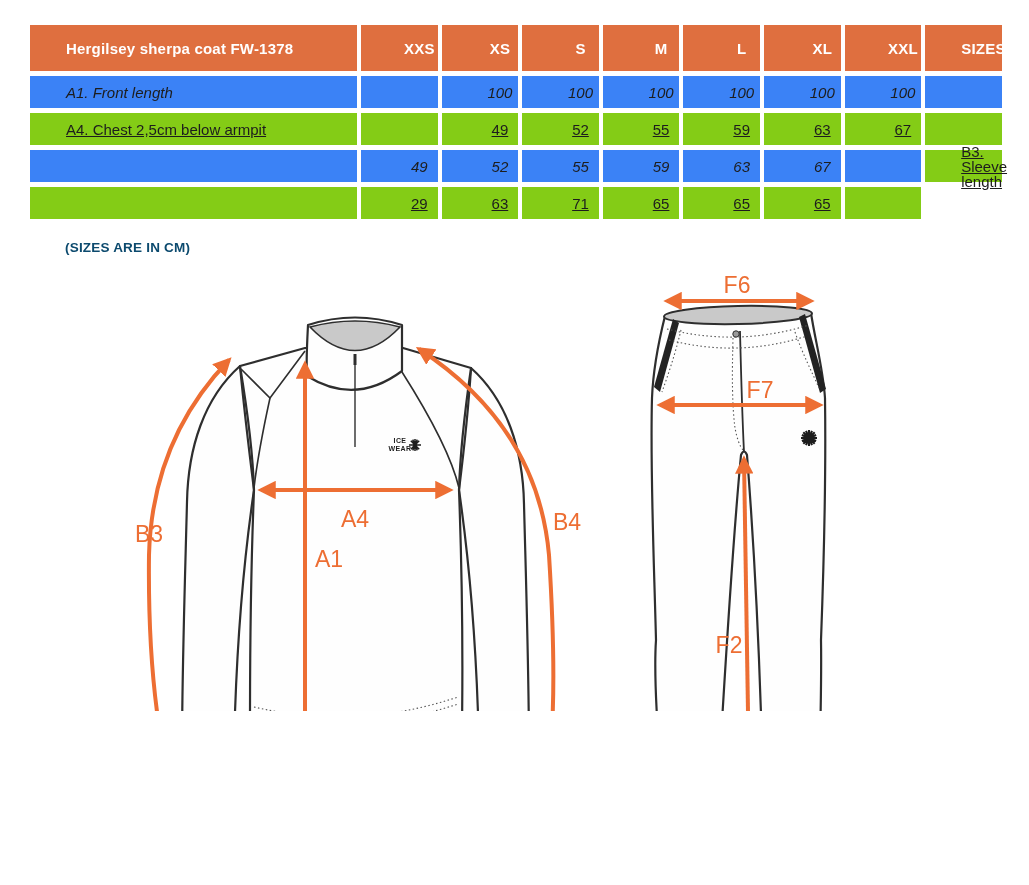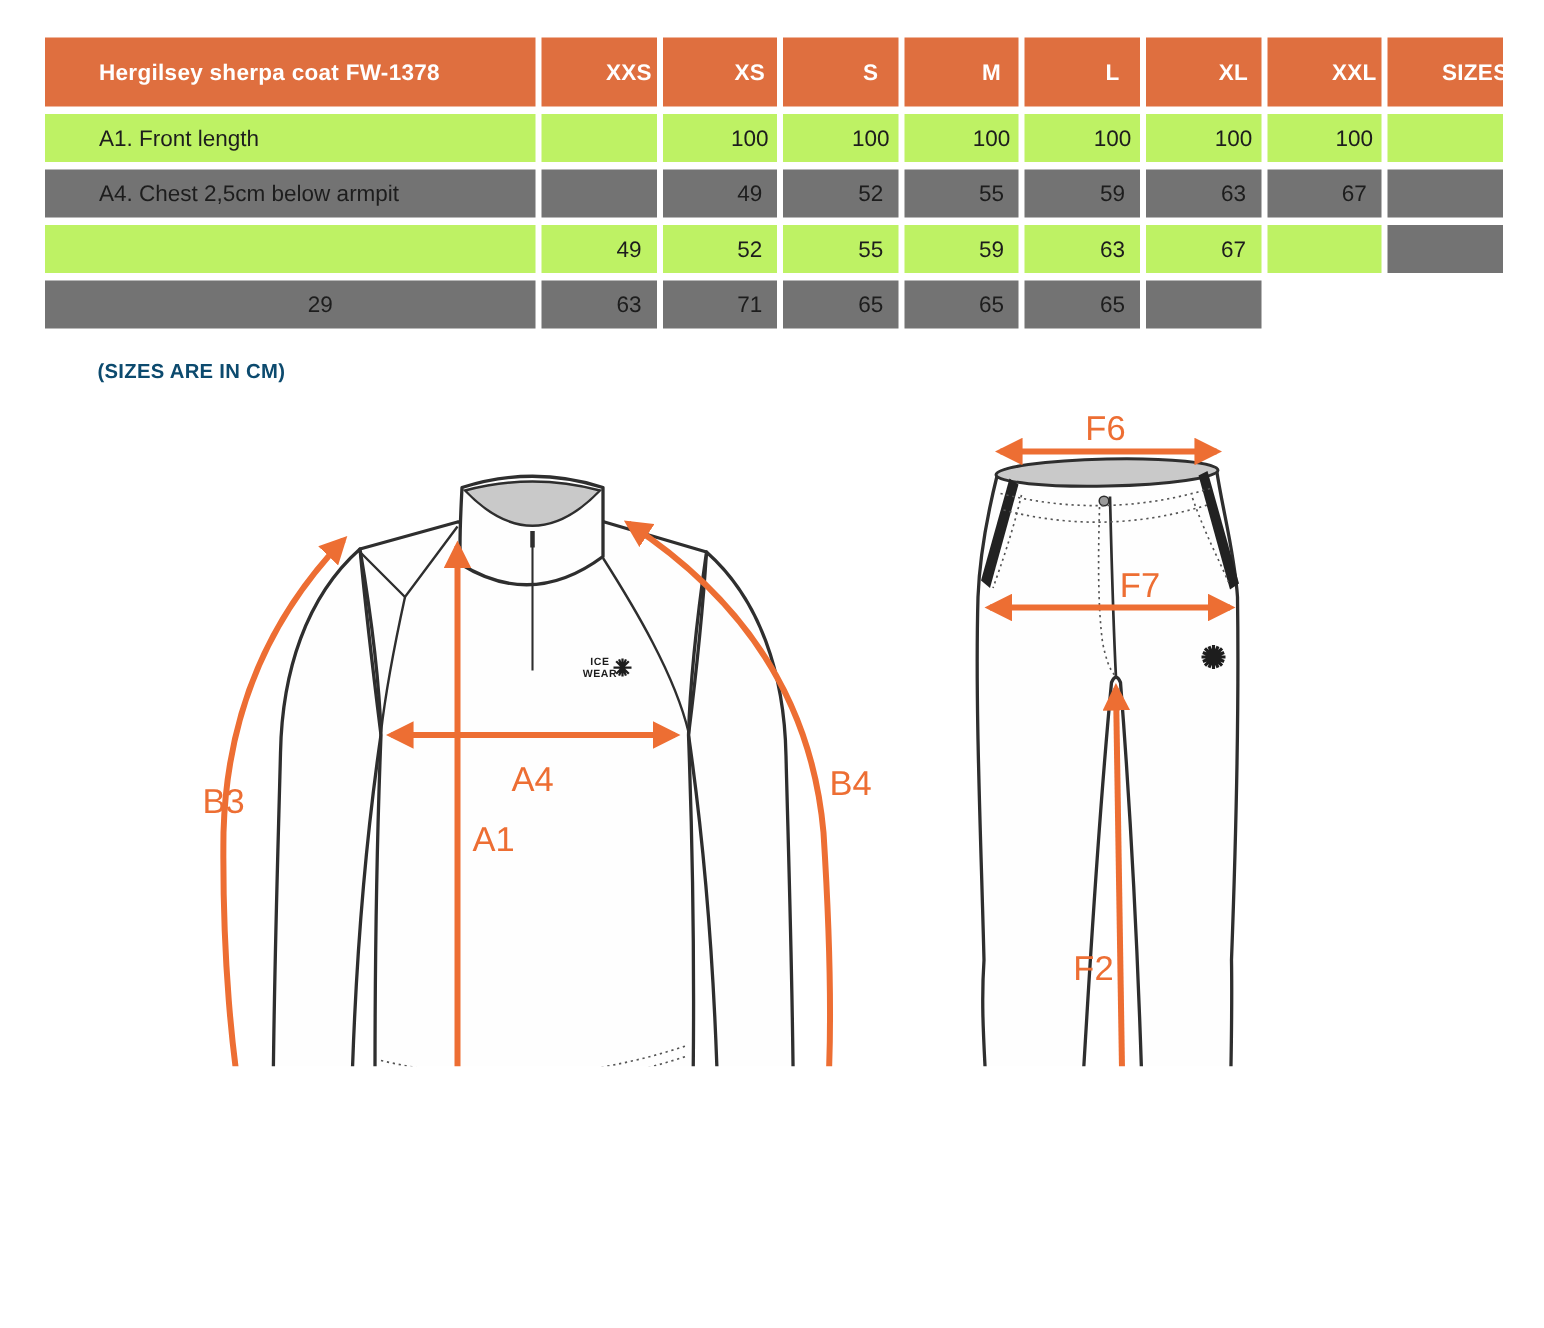--- a/index.html
+++ b/index.html
@@ -12,22 +12,22 @@
     position:absolute;left:30px;top:25px;
     display:grid;
     grid-template-columns:327px repeat(8,76.6px);
     grid-template-rows:46px 32px 32px 32px 32px;
     gap:5px 4px;
   }
   .cell{display:flex;align-items:center;justify-content:center;font-size:15px;line-height:1;padding-left:40px;}
   .cell.label{justify-content:flex-start;padding-left:36px;box-sizing:border-box;}
   .head{background:#DF6F3F;color:#ffffff;font-weight:bold;font-size:15px;letter-spacing:.2px;}
   .head.label{font-size:15px;}
-  .rdark{background:#bef264;}
-  .rlight{background:#737373;}
+  .rdark{background:#3b82f6;font-style:italic;}
+  .rlight{background:#84cc16;text-decoration:underline;}
   
   .note{
     position:absolute;left:65px;top:240px;color:#0c4a6e;
     font-size:13.5px;font-weight:bold;letter-spacing:.2px;
   }
   
   .diagram{position:absolute;}
   .jacket-svg{left:128px;top:285px;}
   .pants-svg{left:620px;top:272px;}
   svg text.dim{
@@ -78,20 +78,21 @@
 
     <div class="cell rdark"></div>
     <div class="cell rdark">49</div>
     <div class="cell rdark">52</div>
     <div class="cell rdark">55</div>
     <div class="cell rdark">59</div>
     <div class="cell rdark">63</div>
     <div class="cell rdark">67</div>
     <div class="cell rdark"></div>
 
+    <div class="cell rlight label">B3. Sleeve length</div>
     <div class="cell rlight"></div>
     <div class="cell rlight">29</div>
     <div class="cell rlight">63</div>
     <div class="cell rlight">71</div>
     <div class="cell rlight">65</div>
     <div class="cell rlight">65</div>
     <div class="cell rlight">65</div>
     <div class="cell rlight"></div>
   </div>
 

